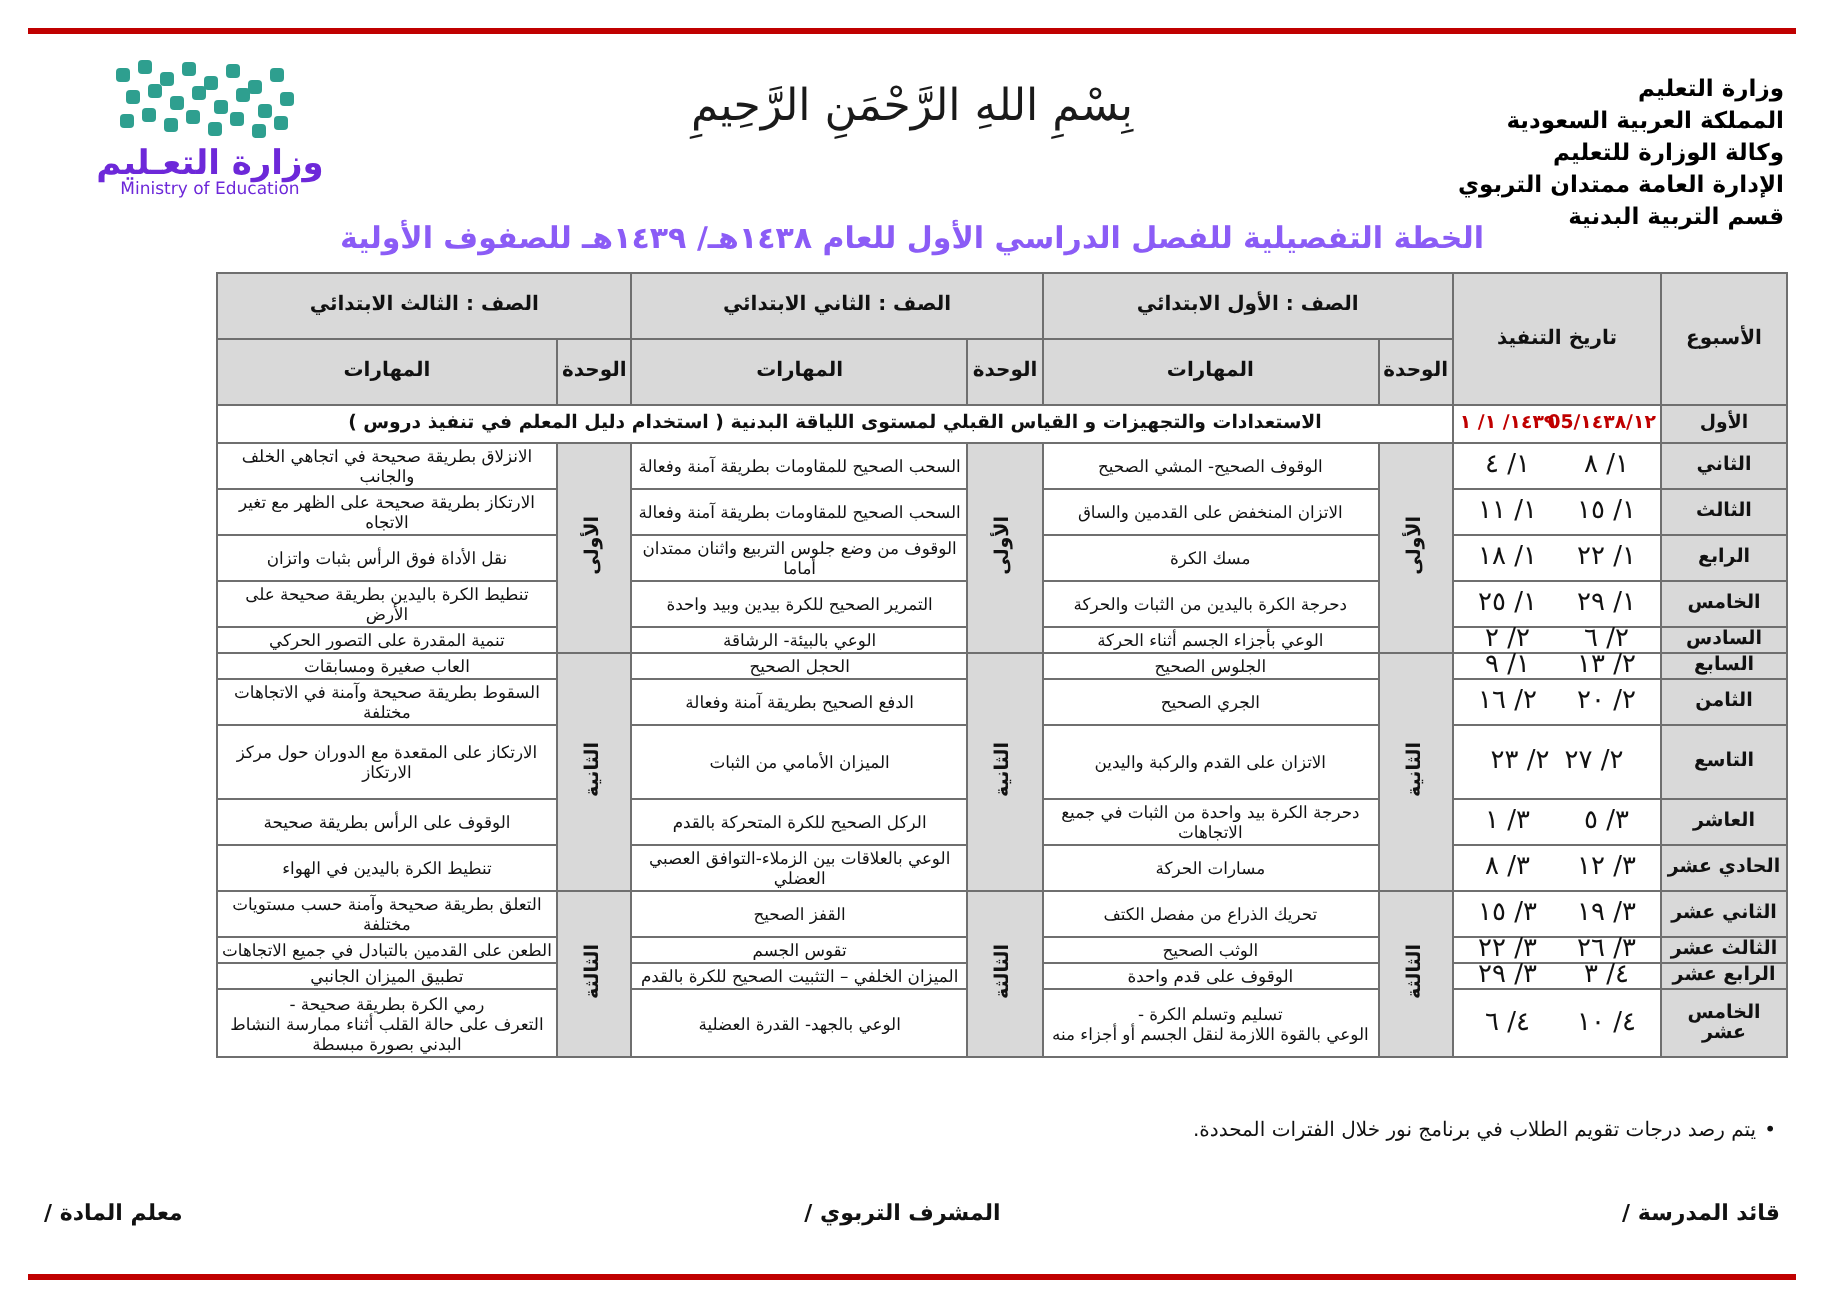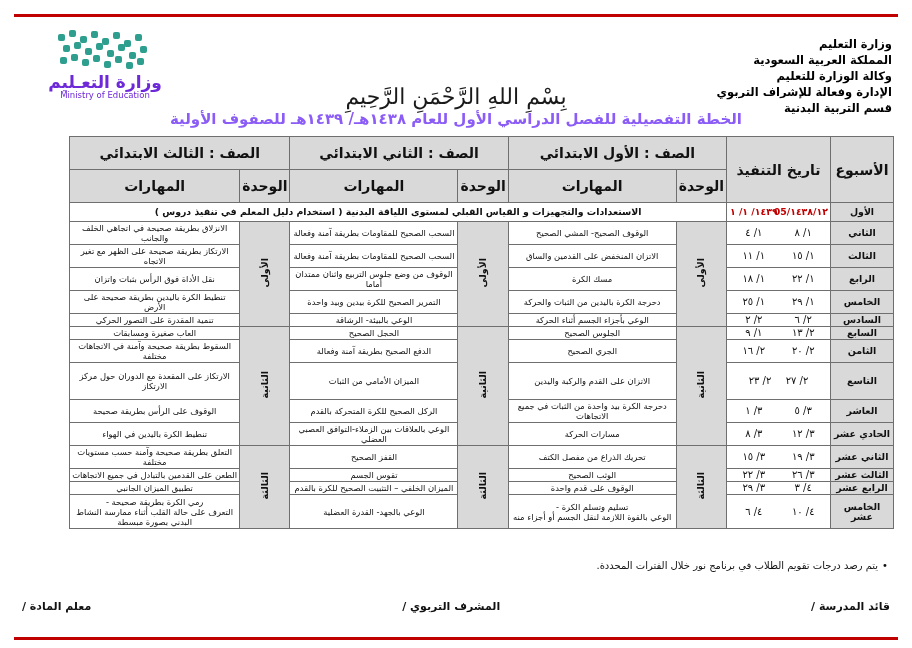--- a/index.html
+++ b/index.html
@@ -40,21 +40,20 @@
     color:#000;
   }
   .basmala{
     position:absolute;left:50%;top:12px;
     transform:translateX(-50%);
     font-family:"DejaVu Serif","Liberation Serif",serif;
     font-size:22px;
     color:#1a1a1a;
     letter-spacing:1px;
     white-space:nowrap;
-    margin-top:44px;
   }
   .logo{
     position:absolute;left:10px;top:2px;
     width:150px;height:80px;
   }
   .logo .dots{
     position:absolute;left:28px;top:0px;width:92px;height:40px;
   }
   .logo .dots i{
     position:absolute;display:block;width:7px;height:7px;border-radius:2px;
@@ -86,37 +85,37 @@
   }
   table.plan th, table.plan td{
     border:1px solid #6f6f6f;
     text-align:center;
     vertical-align:middle;
     padding:1px 2px;
     line-height:10px;
   }
   table.plan thead th{
     background:#d9d9d9;
-    font-size:14px;
+    font-size:10px;
     font-weight:bold;
     height:28px;
     padding:2px 2px;
   }
   .sub-head{
     font-size:9px;
   }
   td.week{
     background:#d9d9d9;
     font-weight:bold;
     font-size:9.5px;
     width:58px;
   }
   td.date{
     width:52px;
-    font-size:10px;
+    font-size:13px;
   }
   td.unit{
     width:26px;
     background:#d9d9d9;
     font-weight:bold;
     font-size:9.5px;
   }
   td.skill{
     font-size:8.4px;
   }
@@ -193,21 +192,21 @@
       <div class="word">وزارة التعـليم</div>
       <div class="word" style="top:60px;font-size:8.5px;font-weight:normal;">Ministry of Education</div>
     </div>
 
     <div class="basmala">بِسْمِ اللهِ الرَّحْمَنِ الرَّحِيمِ</div>
 
     <div class="ministry-block">
       <div>وزارة التعليم</div>
       <div>المملكة العربية السعودية</div>
       <div>وكالة الوزارة للتعليم</div>
-      <div>الإدارة وفعالة للإشراف التربوي</div>
+      <div>الإدارة العامة ممتدان التربوي</div>
       <div>قسم التربية البدنية</div>
     </div>
   </div>
 
   <div class="doc-title">الخطة التفصيلية للفصل الدراسي الأول للعام ١٤٣٨هـ/ ١٤٣٩هـ للصفوف الأولية</div>
 
   <table class="plan">
     <colgroup>
       <col style="width:58px">
       <col style="width:104px">

